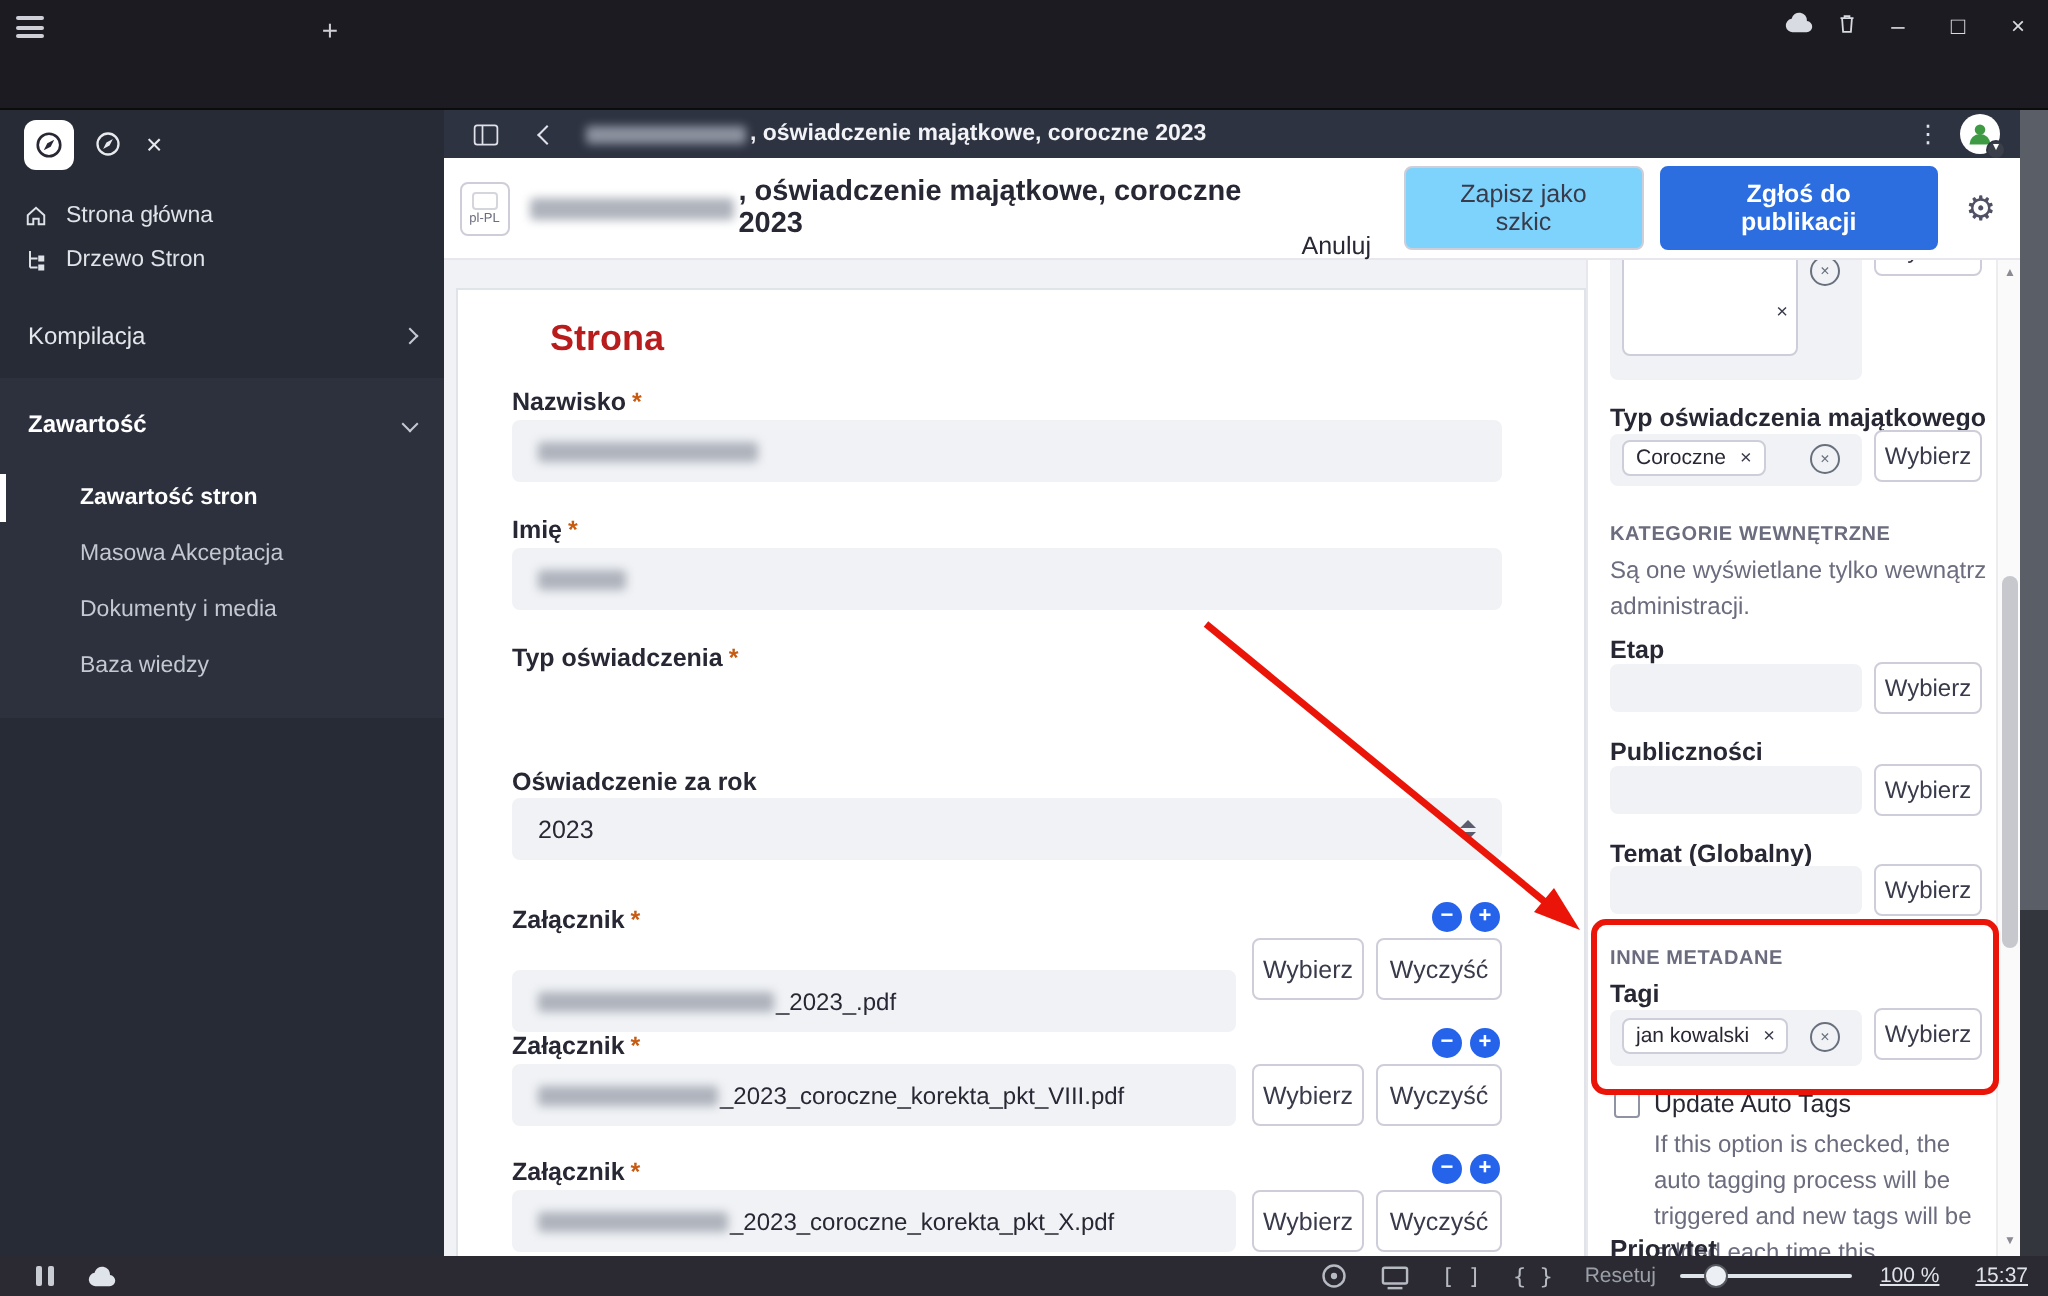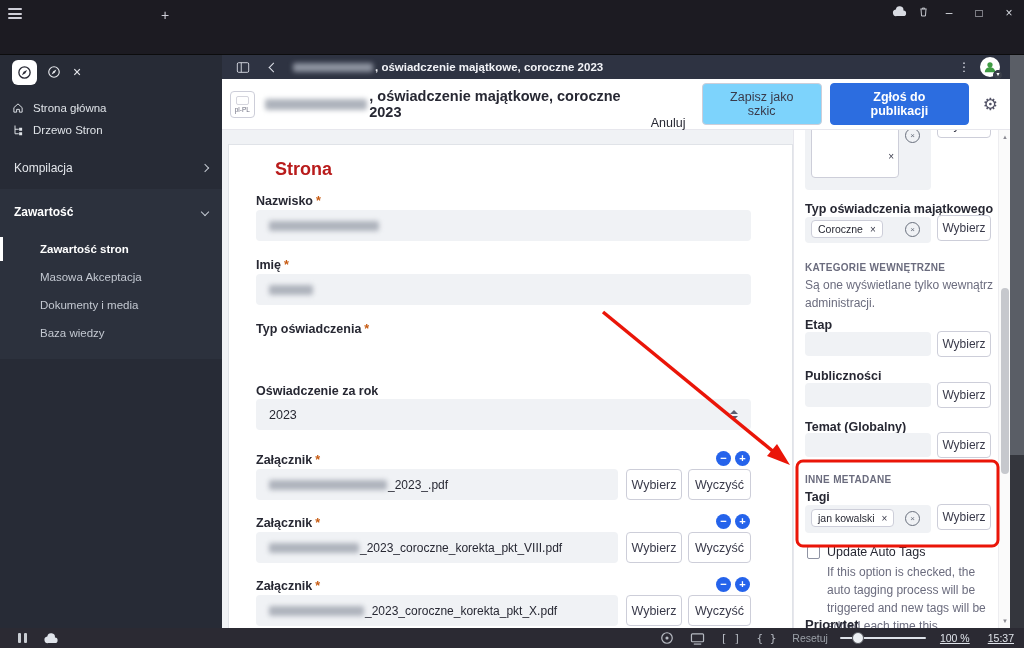--- a/index.html
+++ b/index.html
@@ -336,21 +336,21 @@
         <span>2023</span>
         <span class="caret">
             <i class="up"></i>
             <i class="dn"></i>
           </span>
       </div>
 
       <div class="lbl" style="top:308px"><span>Załącznik</span><span class="req">*</span></div>
       <div class="mp" style="left:487px; top:306px;">−</div>
       <div class="mp" style="left:506px; top:306px;">+</div>
-      <div class="inp att-inp" style="top:324px; font-size:12px;">
+      <div class="inp att-inp" style="top:340px; font-size:12px;">
           <span class="blur" style="width:118px;height:10px;margin-right:1px;"></span>
           <span>_2023_.pdf</span>
         </div>
       <button class="abtn" style="left:397px; top:324px; width:56px;">Wybierz</button>
       <button class="abtn" style="left:459px; top:324px; width:63px;">Wyczyść</button>
 
       <div class="lbl" style="top:371px"><span>Załącznik</span><span class="req">*</span></div>
       <div class="mp" style="left:487px; top:369px;">−</div>
       <div class="mp" style="left:506px; top:369px;">+</div>
       <div class="inp att-inp" style="top:387px; font-size:12px;">

